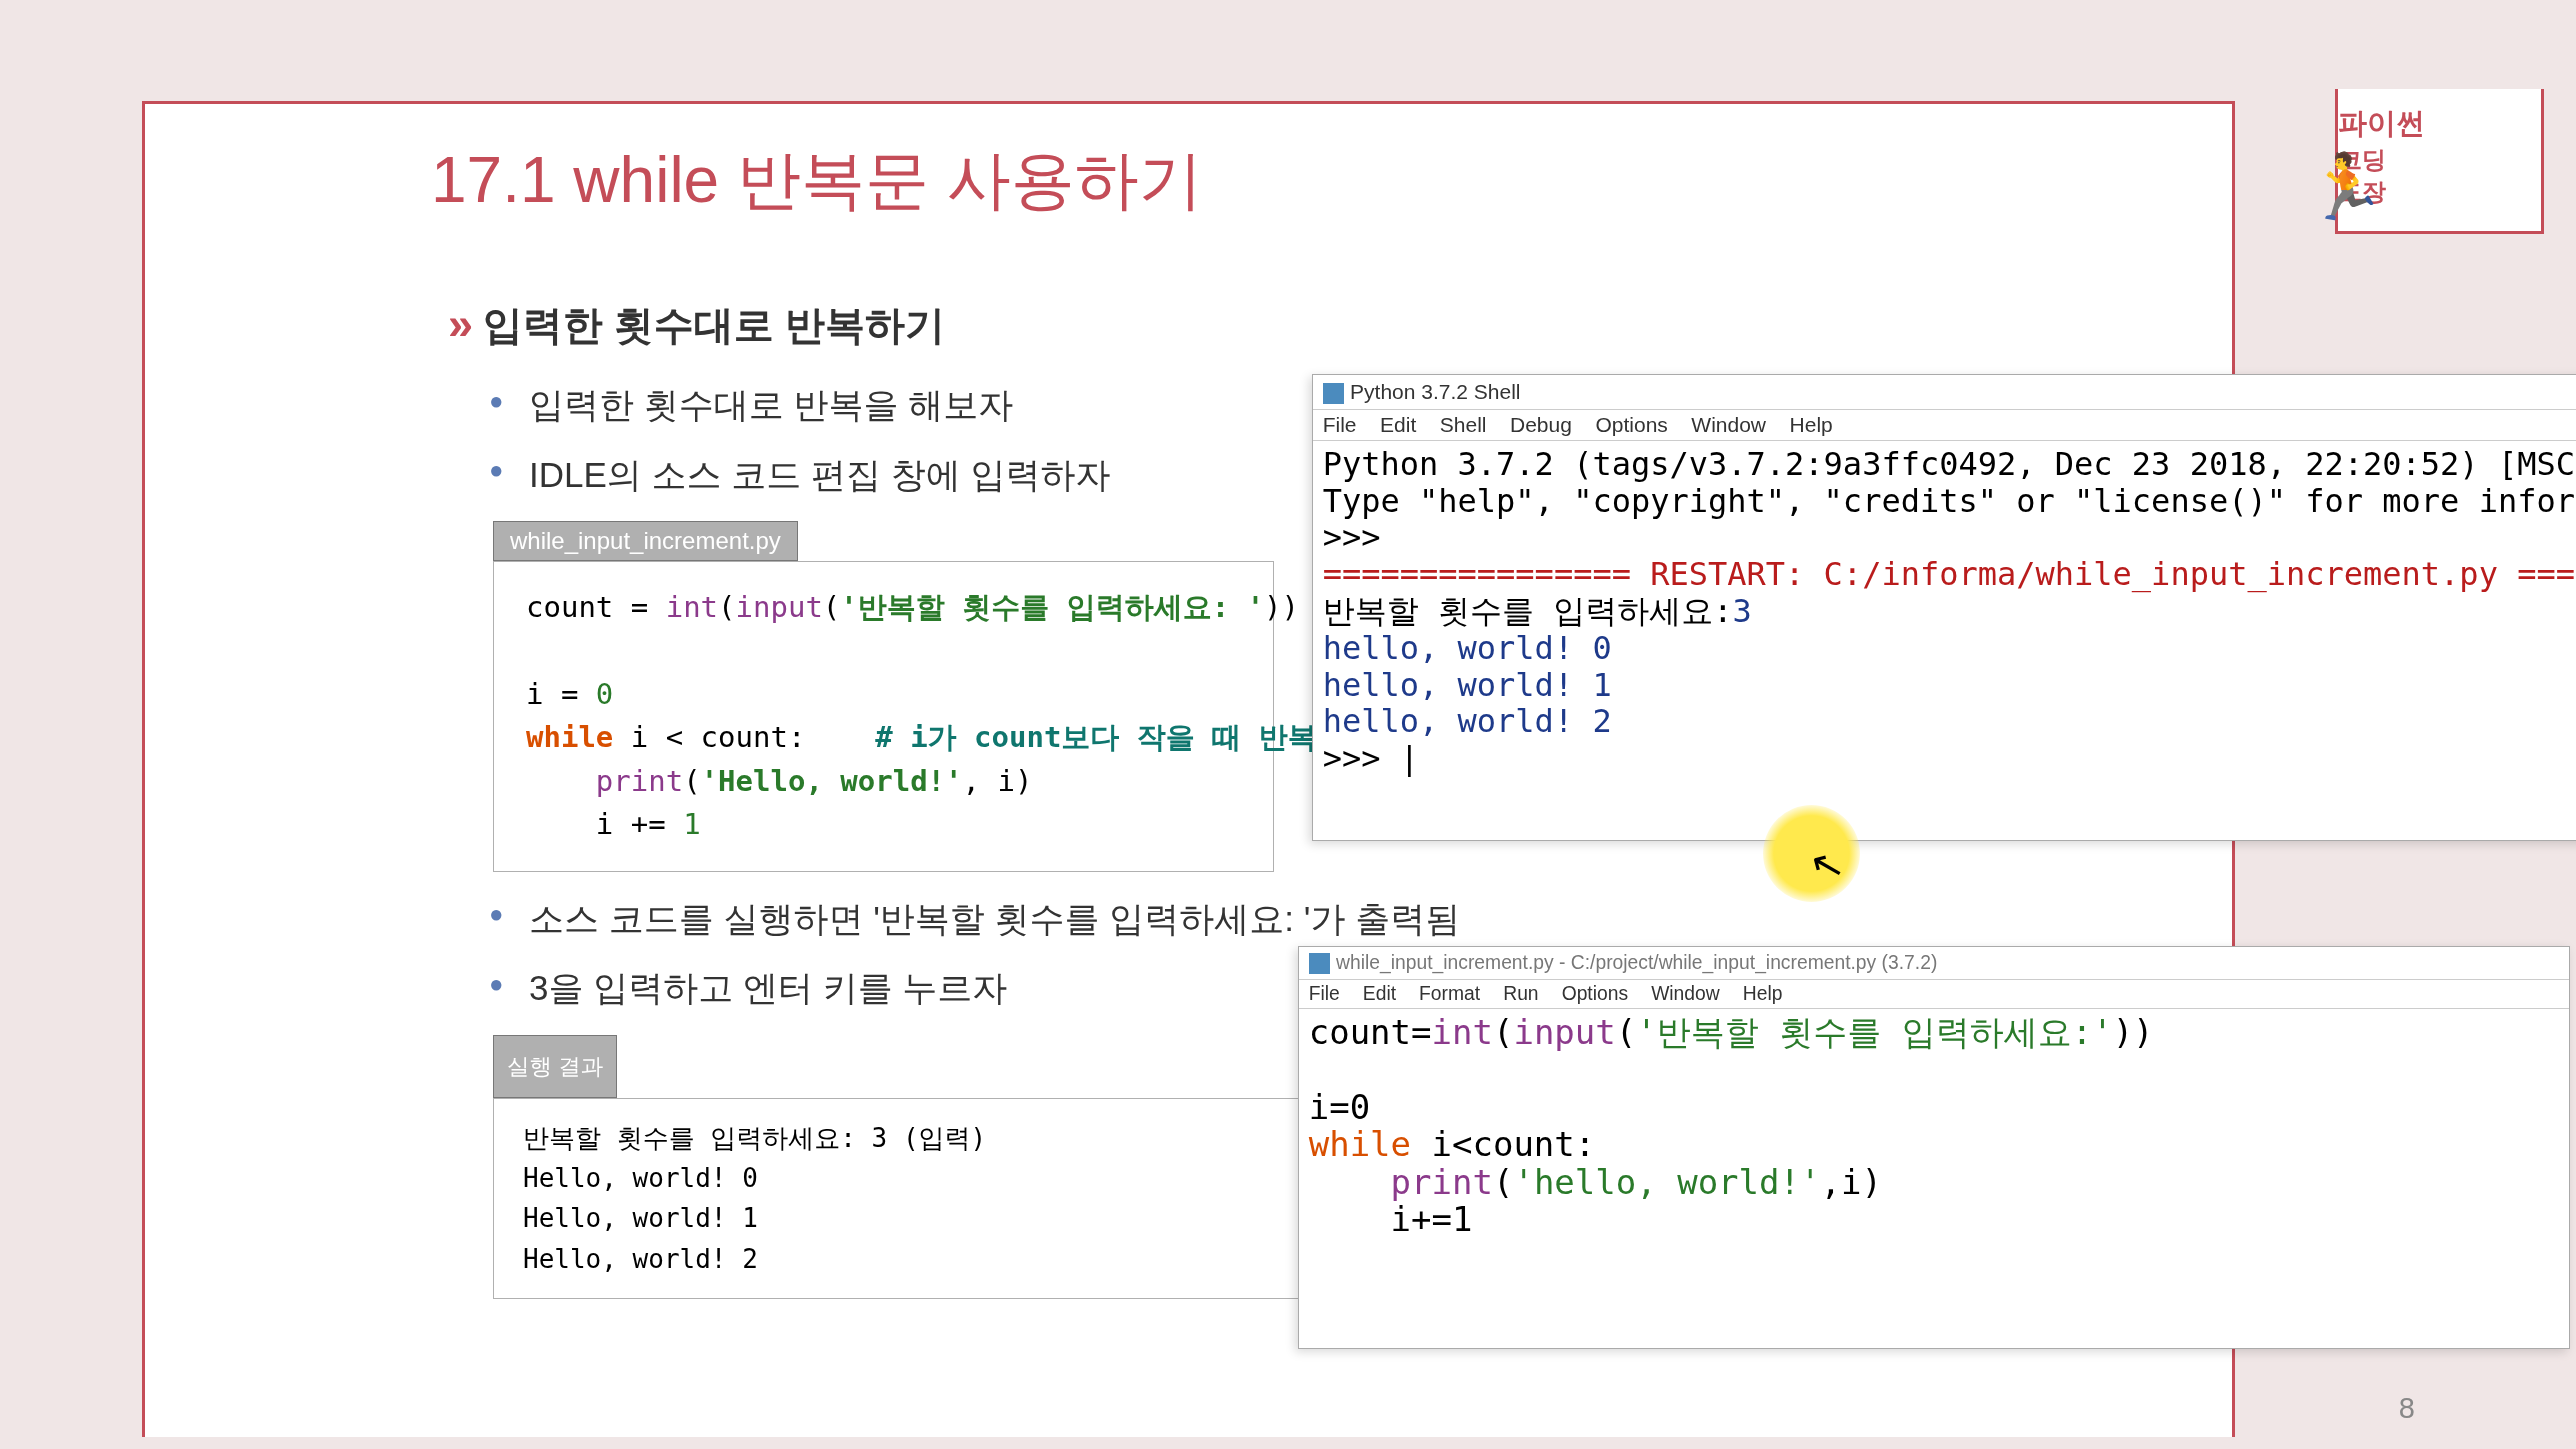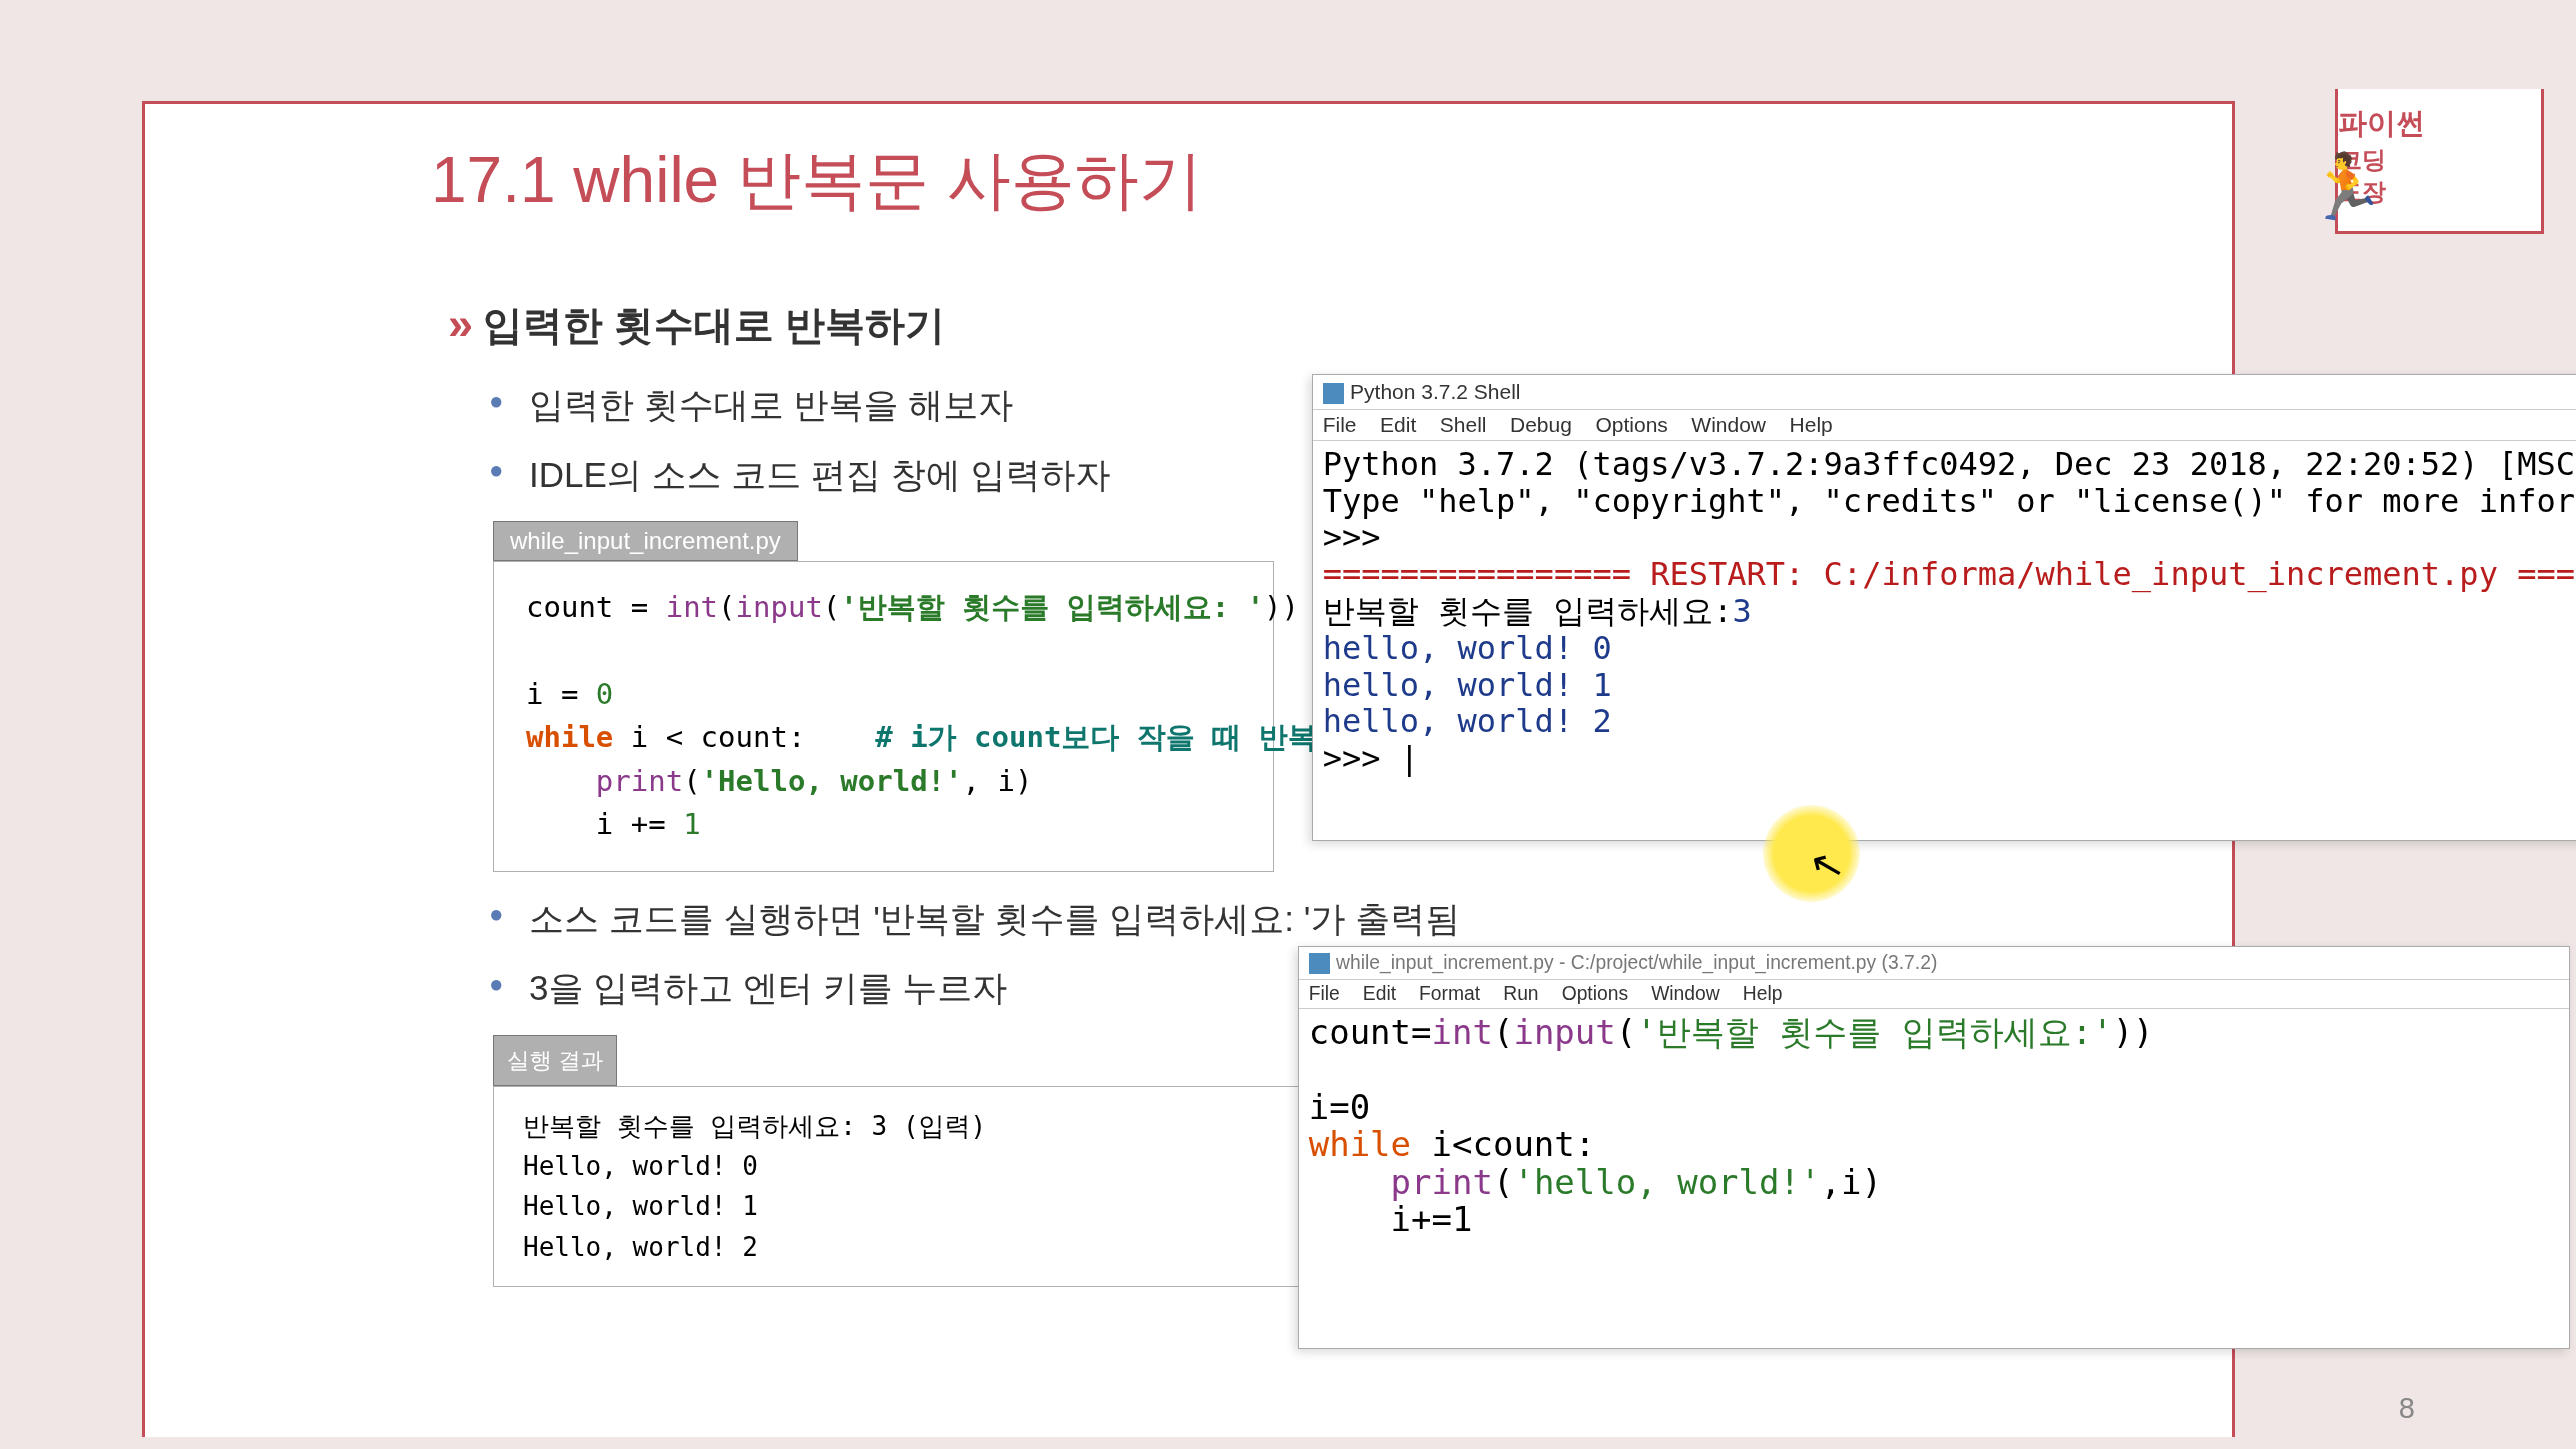--- a/index.html
+++ b/index.html
@@ -108,21 +108,21 @@
   }
   .code-box .kw { color: #d84f00; font-weight: bold; }
   .code-box .fn { color: #8b3a8b; }
   .code-box .str { color: #2a7a2a; font-weight: bold; }
   .code-box .num { color: #2a7a2a; }
   .code-box .cmt { color: #0f766e; font-weight: bold; margin-top: 25px; }
   .result-tag {
     display: inline-block;
     background: #b0b0b0;
     color: #fff;
-    padding: 9px 13px;
+    padding: 15px 13px;
     font-size: 22.5px;
     border: 1.6px solid #777;
     margin-left: 45px;
   }
   .result-box {
     border: 1.6px solid #b0b0b0;
     background: #fff;
     margin-left: 45px;
     width: 854px;
     padding: 19.3px 29px;

